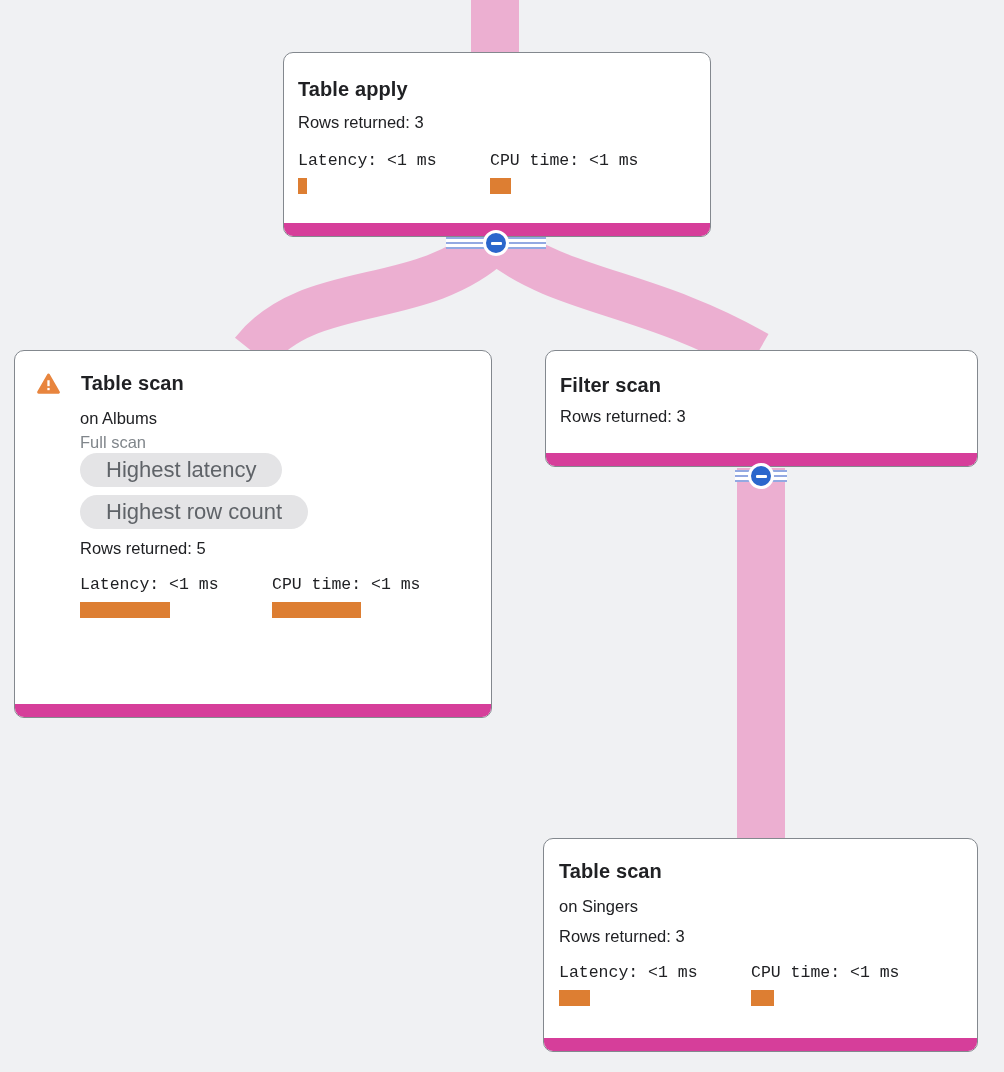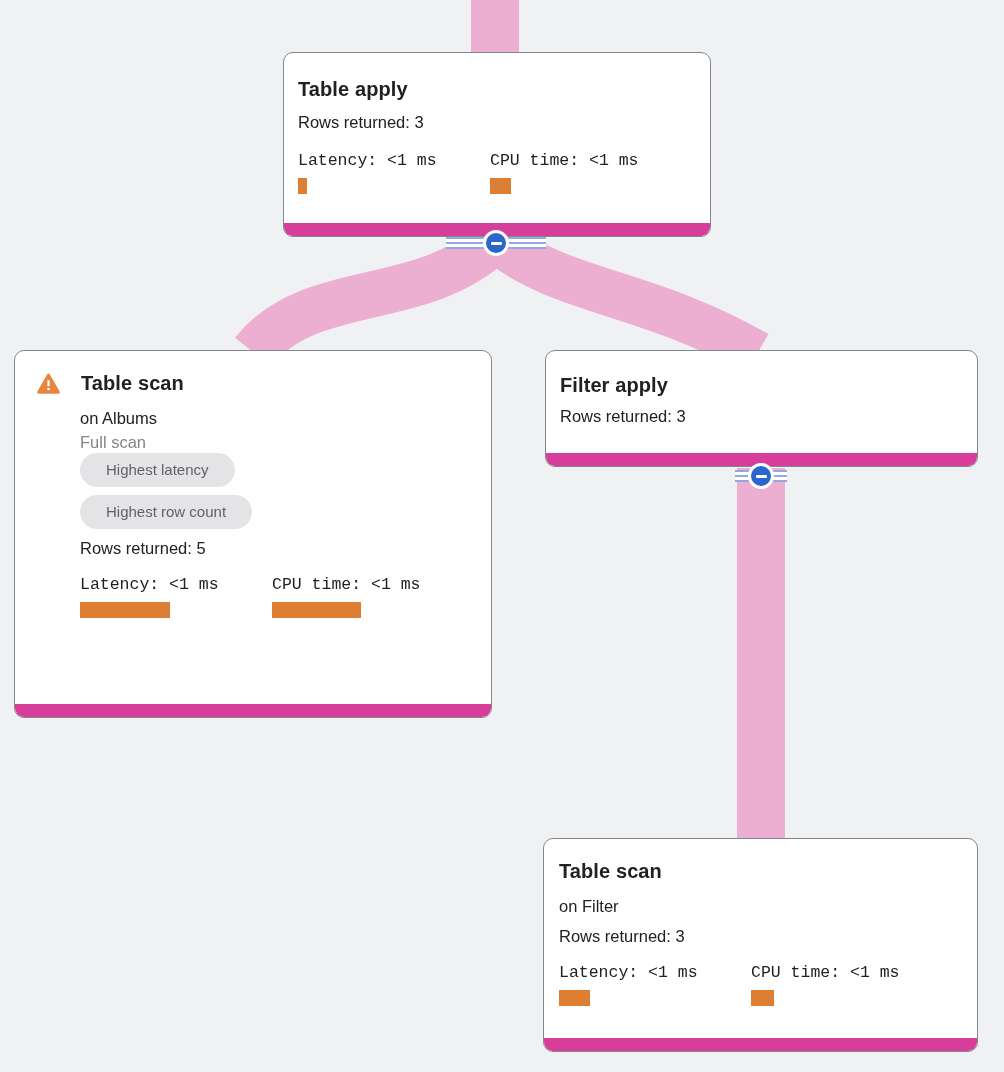--- a/index.html
+++ b/index.html
@@ -28,21 +28,21 @@
     letter-spacing:.1px;
   }
   .card-line { font-size:16.5px; line-height:22px; color:#202124; }
   .muted { color:#80868b; }
 
   .title-row { display:flex; align-items:center; }
   .warn-icon { width:23px; height:21px; margin-right:21px; flex:0 0 auto; }
 
   .chip {
     width:fit-content; background:#e4e4e6; color:#5f6368;
-    font-size:15px; line-height:34px; height:34px;
+    font-size:22px; line-height:34px; height:34px;
     padding:0 26px; border-radius:17px; margin-bottom:8px;
   }
 
   .metrics { display:flex; }
   .metric-col { width:192px;font-family:Liberation Mono, monospace; }
   .metric-label { font-size:16.5px; line-height:24px; color:#202124; }
   .metric-bar { height:16px; margin-top:5px; background:#dd7e32; }
 
   
   .collapse { position:absolute; z-index:3; height:26px; }
@@ -140,35 +140,35 @@
       </div>
       <div class="metric-col">
         <div class="metric-label">CPU time: &lt;1 ms</div>
         <div class="metric-bar" style="width: 89px;"></div>
       </div>
     </div>
     <div class="card-footer"></div>
   </div>
 
   <div class="card" id="node-filter">
-    <div class="card-title">Filter apply</div>
+    <div class="card-title">Filter scan</div>
     <div class="card-line">Rows returned: 3</div>
     <div class="card-footer"></div>
   </div>
 
   <div class="collapse" id="collapse-filter">
     <span class="ribbon"></span>
     <span class="circle">
       <span class="minus"></span>
     </span>
   </div>
 
   <div class="card" id="node-albums">
     <div class="card-title">Table scan</div>
-    <div class="card-line sub">on Filter</div>
+    <div class="card-line sub">on Singers</div>
     <div class="card-line rows">Rows returned: 3</div>
     <div class="metrics">
       <div class="metric-col">
         <div class="metric-label">Latency: &lt;1 ms</div>
         <div class="metric-bar" style="width: 31px;"></div>
       </div>
       <div class="metric-col">
         <div class="metric-label">CPU time: &lt;1 ms</div>
         <div class="metric-bar" style="width: 23px;"></div>
       </div>

